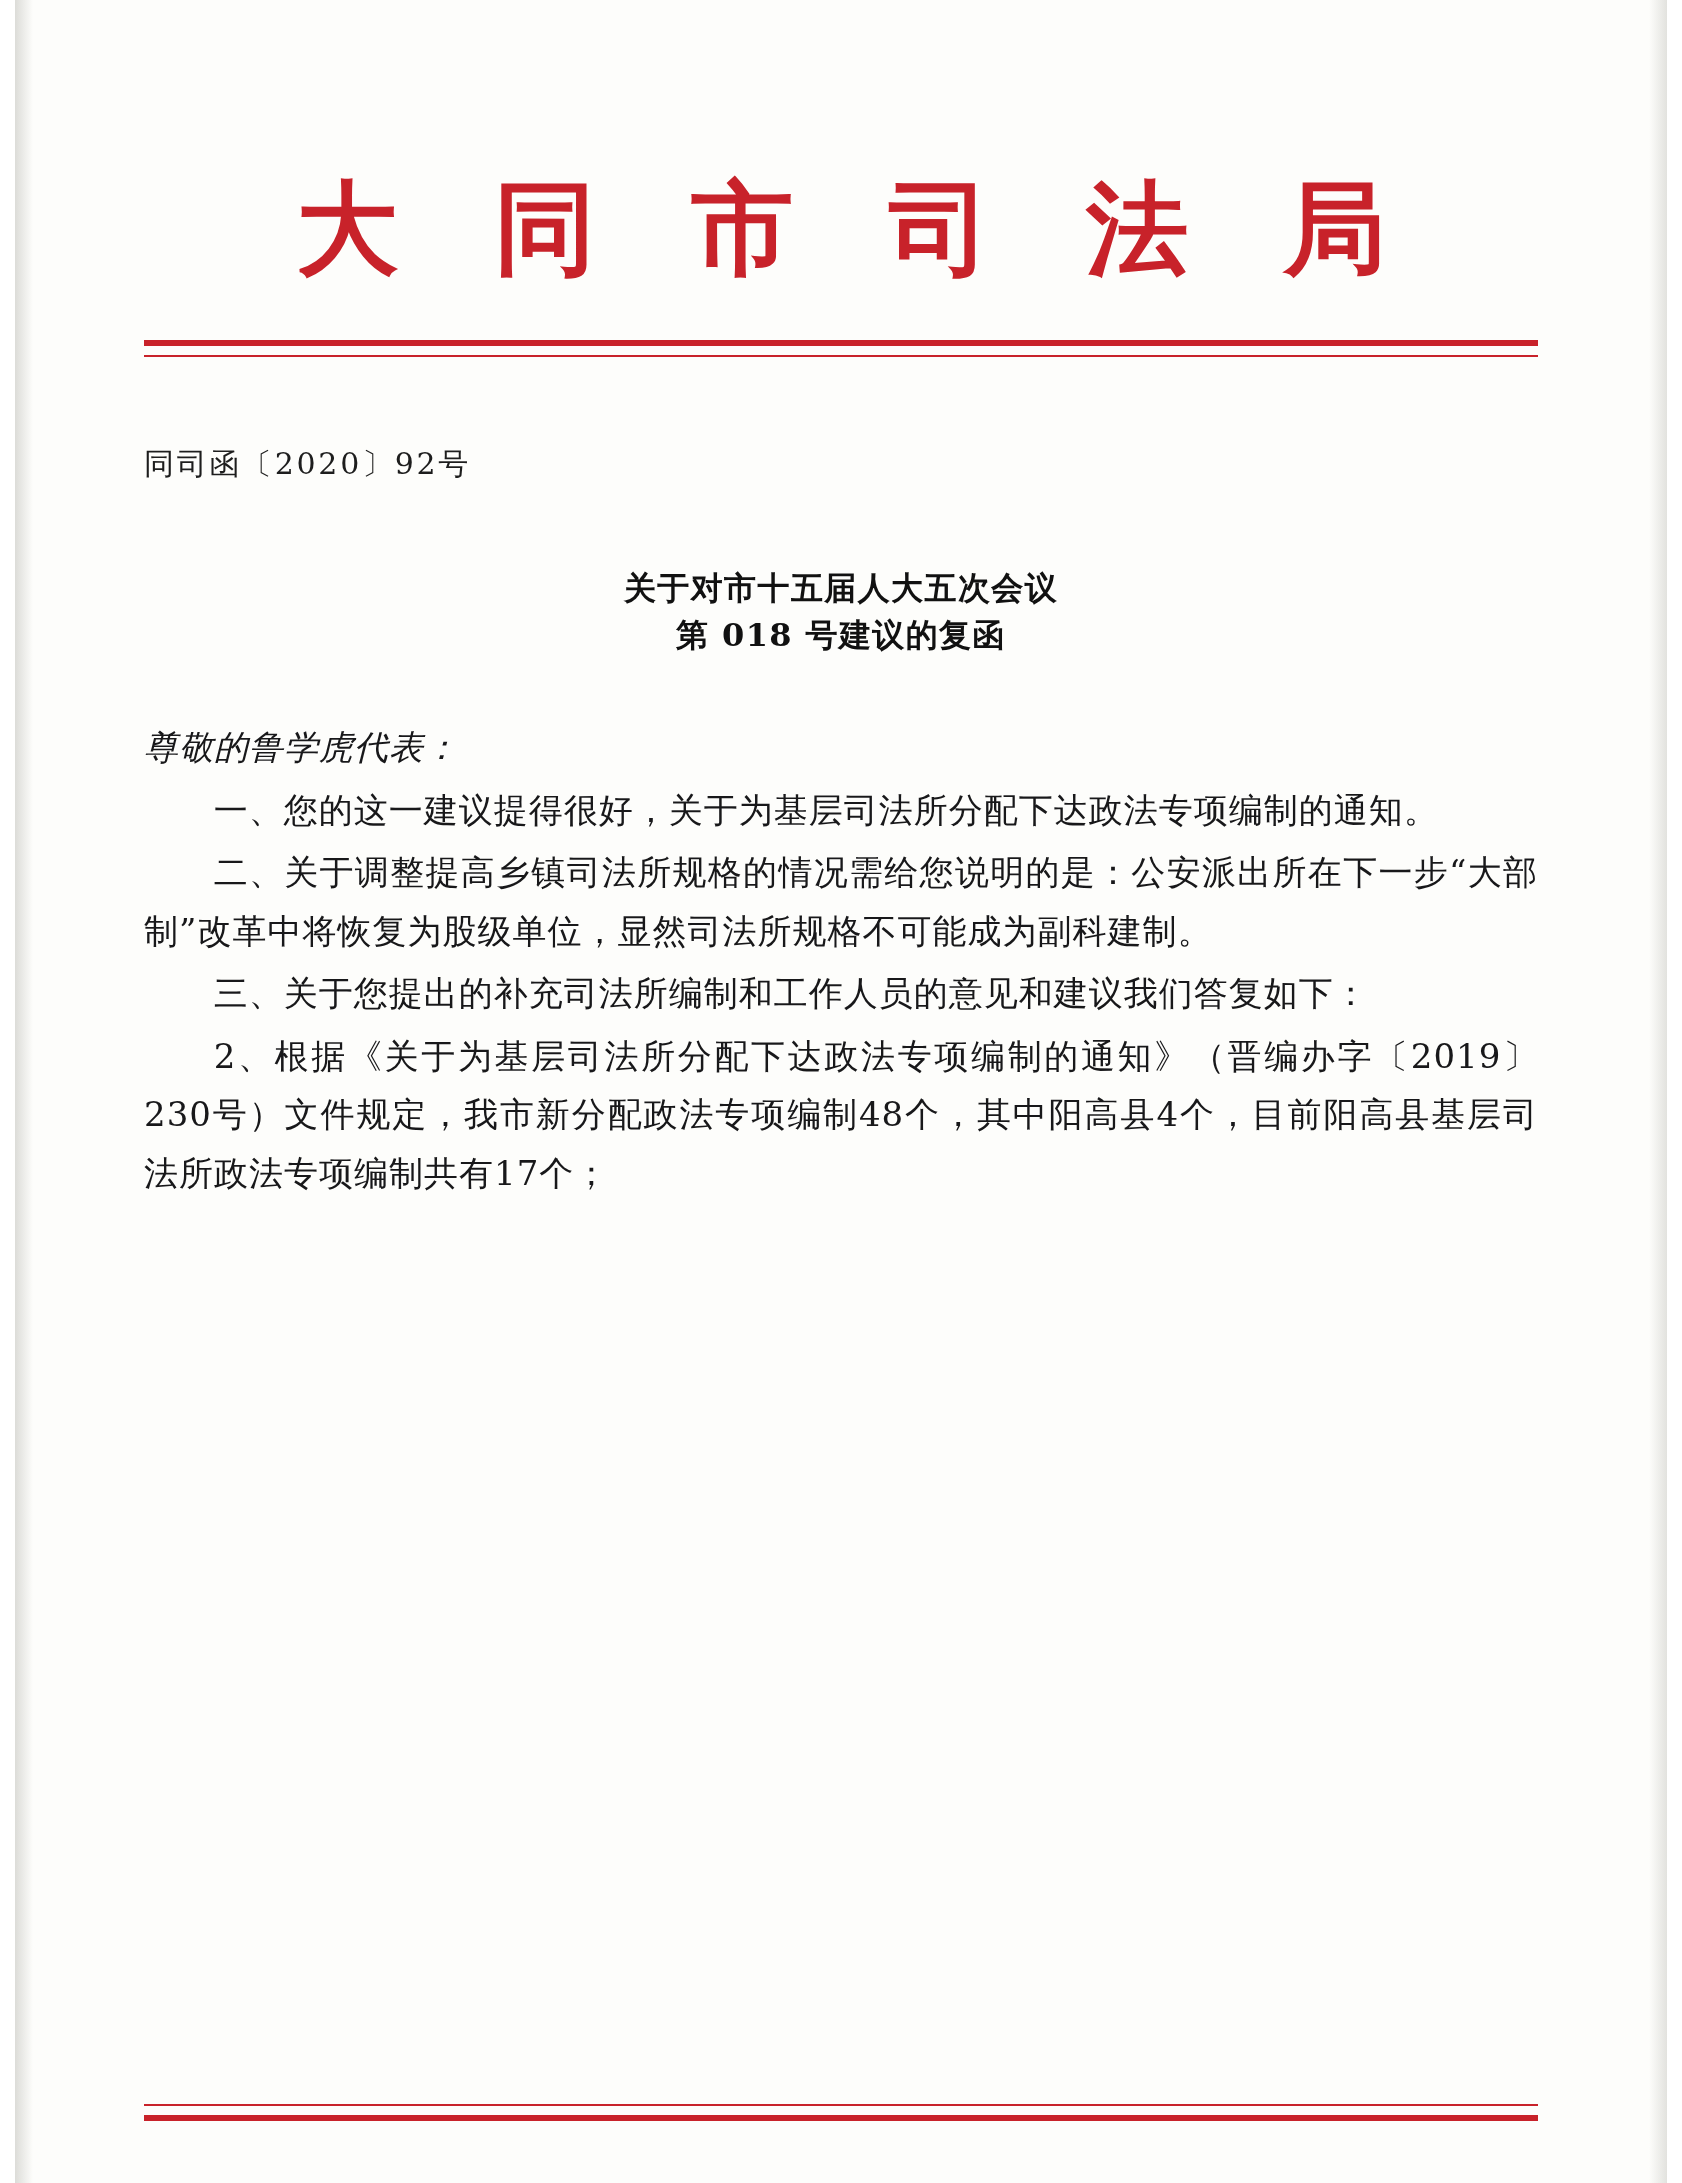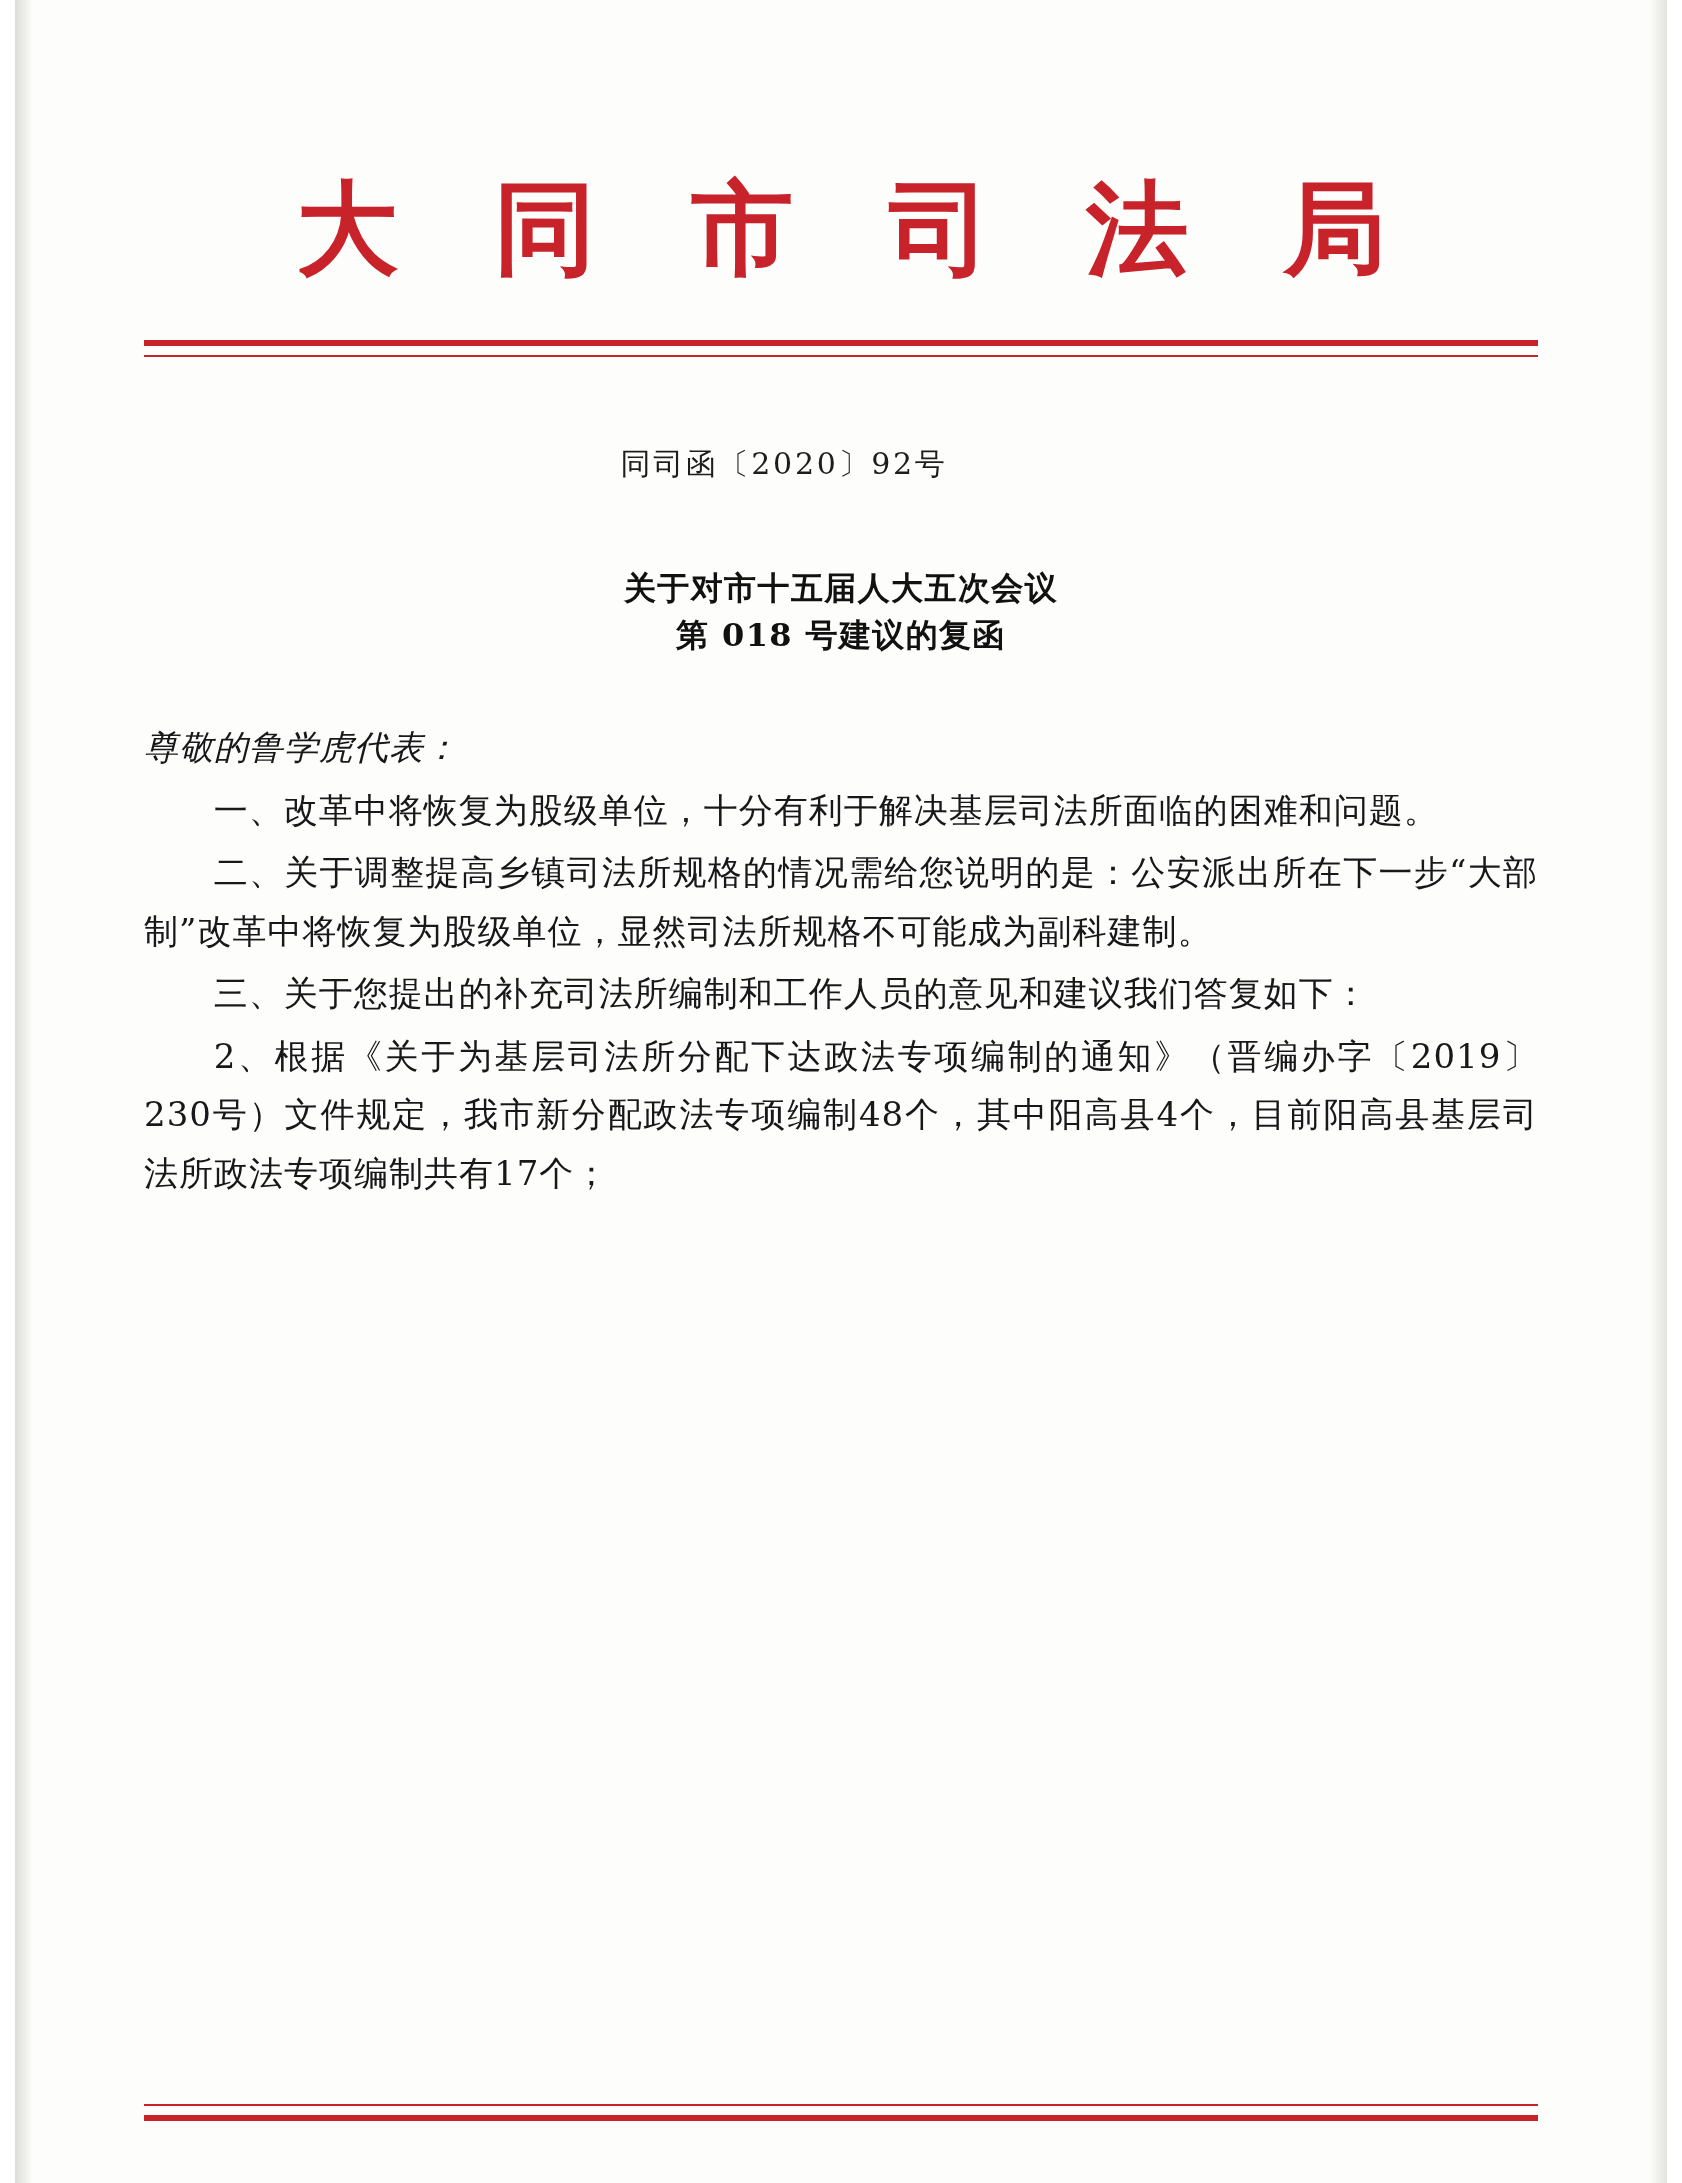--- a/index.html
+++ b/index.html
@@ -69,21 +69,21 @@
   }
   .rule-thin {
     height: 2px;
     background: #c8222a;
     width: 100%;
     margin-top: 8.8px;
   }
 
   .doc-number {
     margin-top: 87px;
-    text-align: center;
+    text-align: left;
     padding-right: 114px;
     font-size: 30px;
     letter-spacing: 2.7px;
     color: #1d1d1d;
   }
 
   .title {
     margin-top: 80px;
     text-align: center;
     font-weight: bold;
@@ -150,21 +150,21 @@
 
     <div class="doc-number">同司函〔2020〕92号</div>
 
     <div class="title">
       <span class="line1">关于对市十五届人大五次会议</span>
       <span class="line2">第 018 号建议的复函</span>
     </div>
 
     <div class="body">
       <p class="noindent">尊敬的鲁学虎代表：</p>
-      <p class="indent">一、改革中将恢复为股级单位，十分有利于解决基层司法所面临的困难和问题。</p>
+      <p class="indent">一、您的这一建议提得很好，关于为基层司法所分配下达政法专项编制的通知。</p>
       <p class="indent">二、关于调整提高乡镇司法所规格的情况需给您说明的是：公安派出所在下一步“大部制”改革中将恢复为股级单位，显然司法所规格不可能成为副科建制。</p>
       <p class="indent">三、关于您提出的补充司法所编制和工作人员的意见和建议我们答复如下：</p>
       <p class="indent">2、根据《关于为基层司法所分配下达政法专项编制的通知》（晋编办字〔2019〕230号）文件规定，我市新分配政法专项编制48个，其中阳高县4个，目前阳高县基层司法所政法专项编制共有17个；</p>
     </div>
 
   </div>
 
   <div class="footer-rule-wrap">
     <div class="footer-rule-thin"></div>
     <div class="footer-rule-thick"></div>

